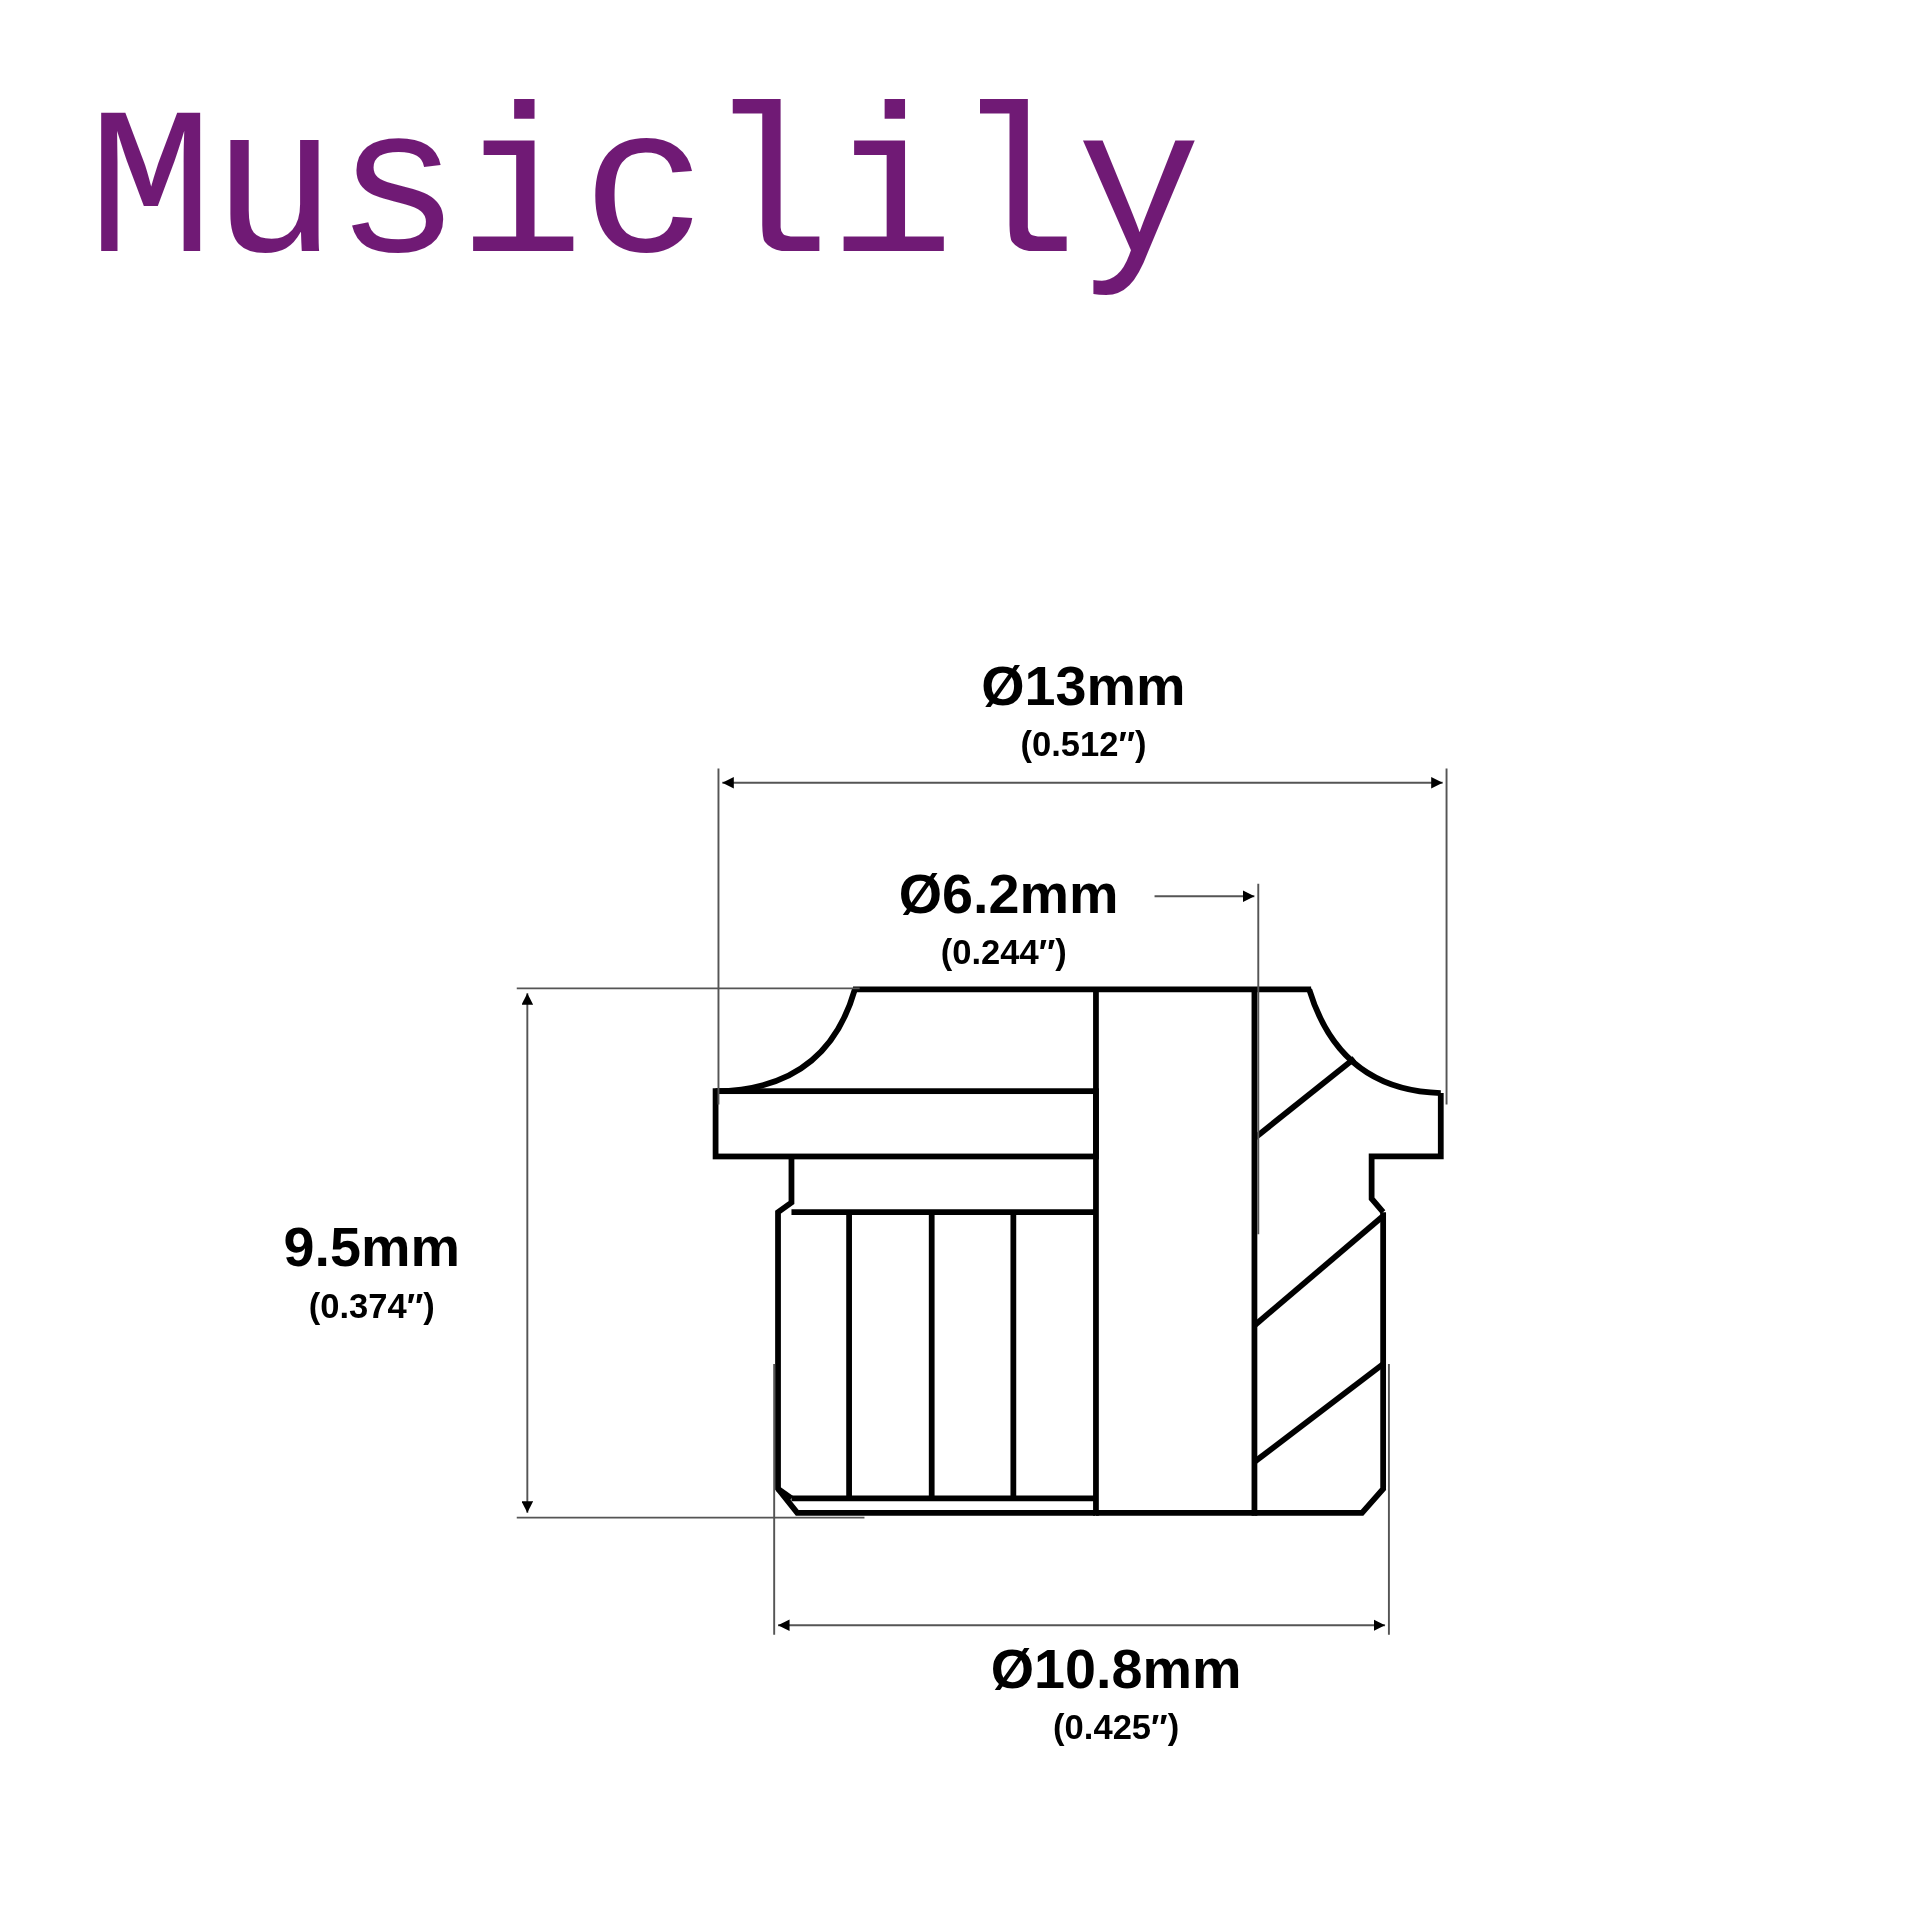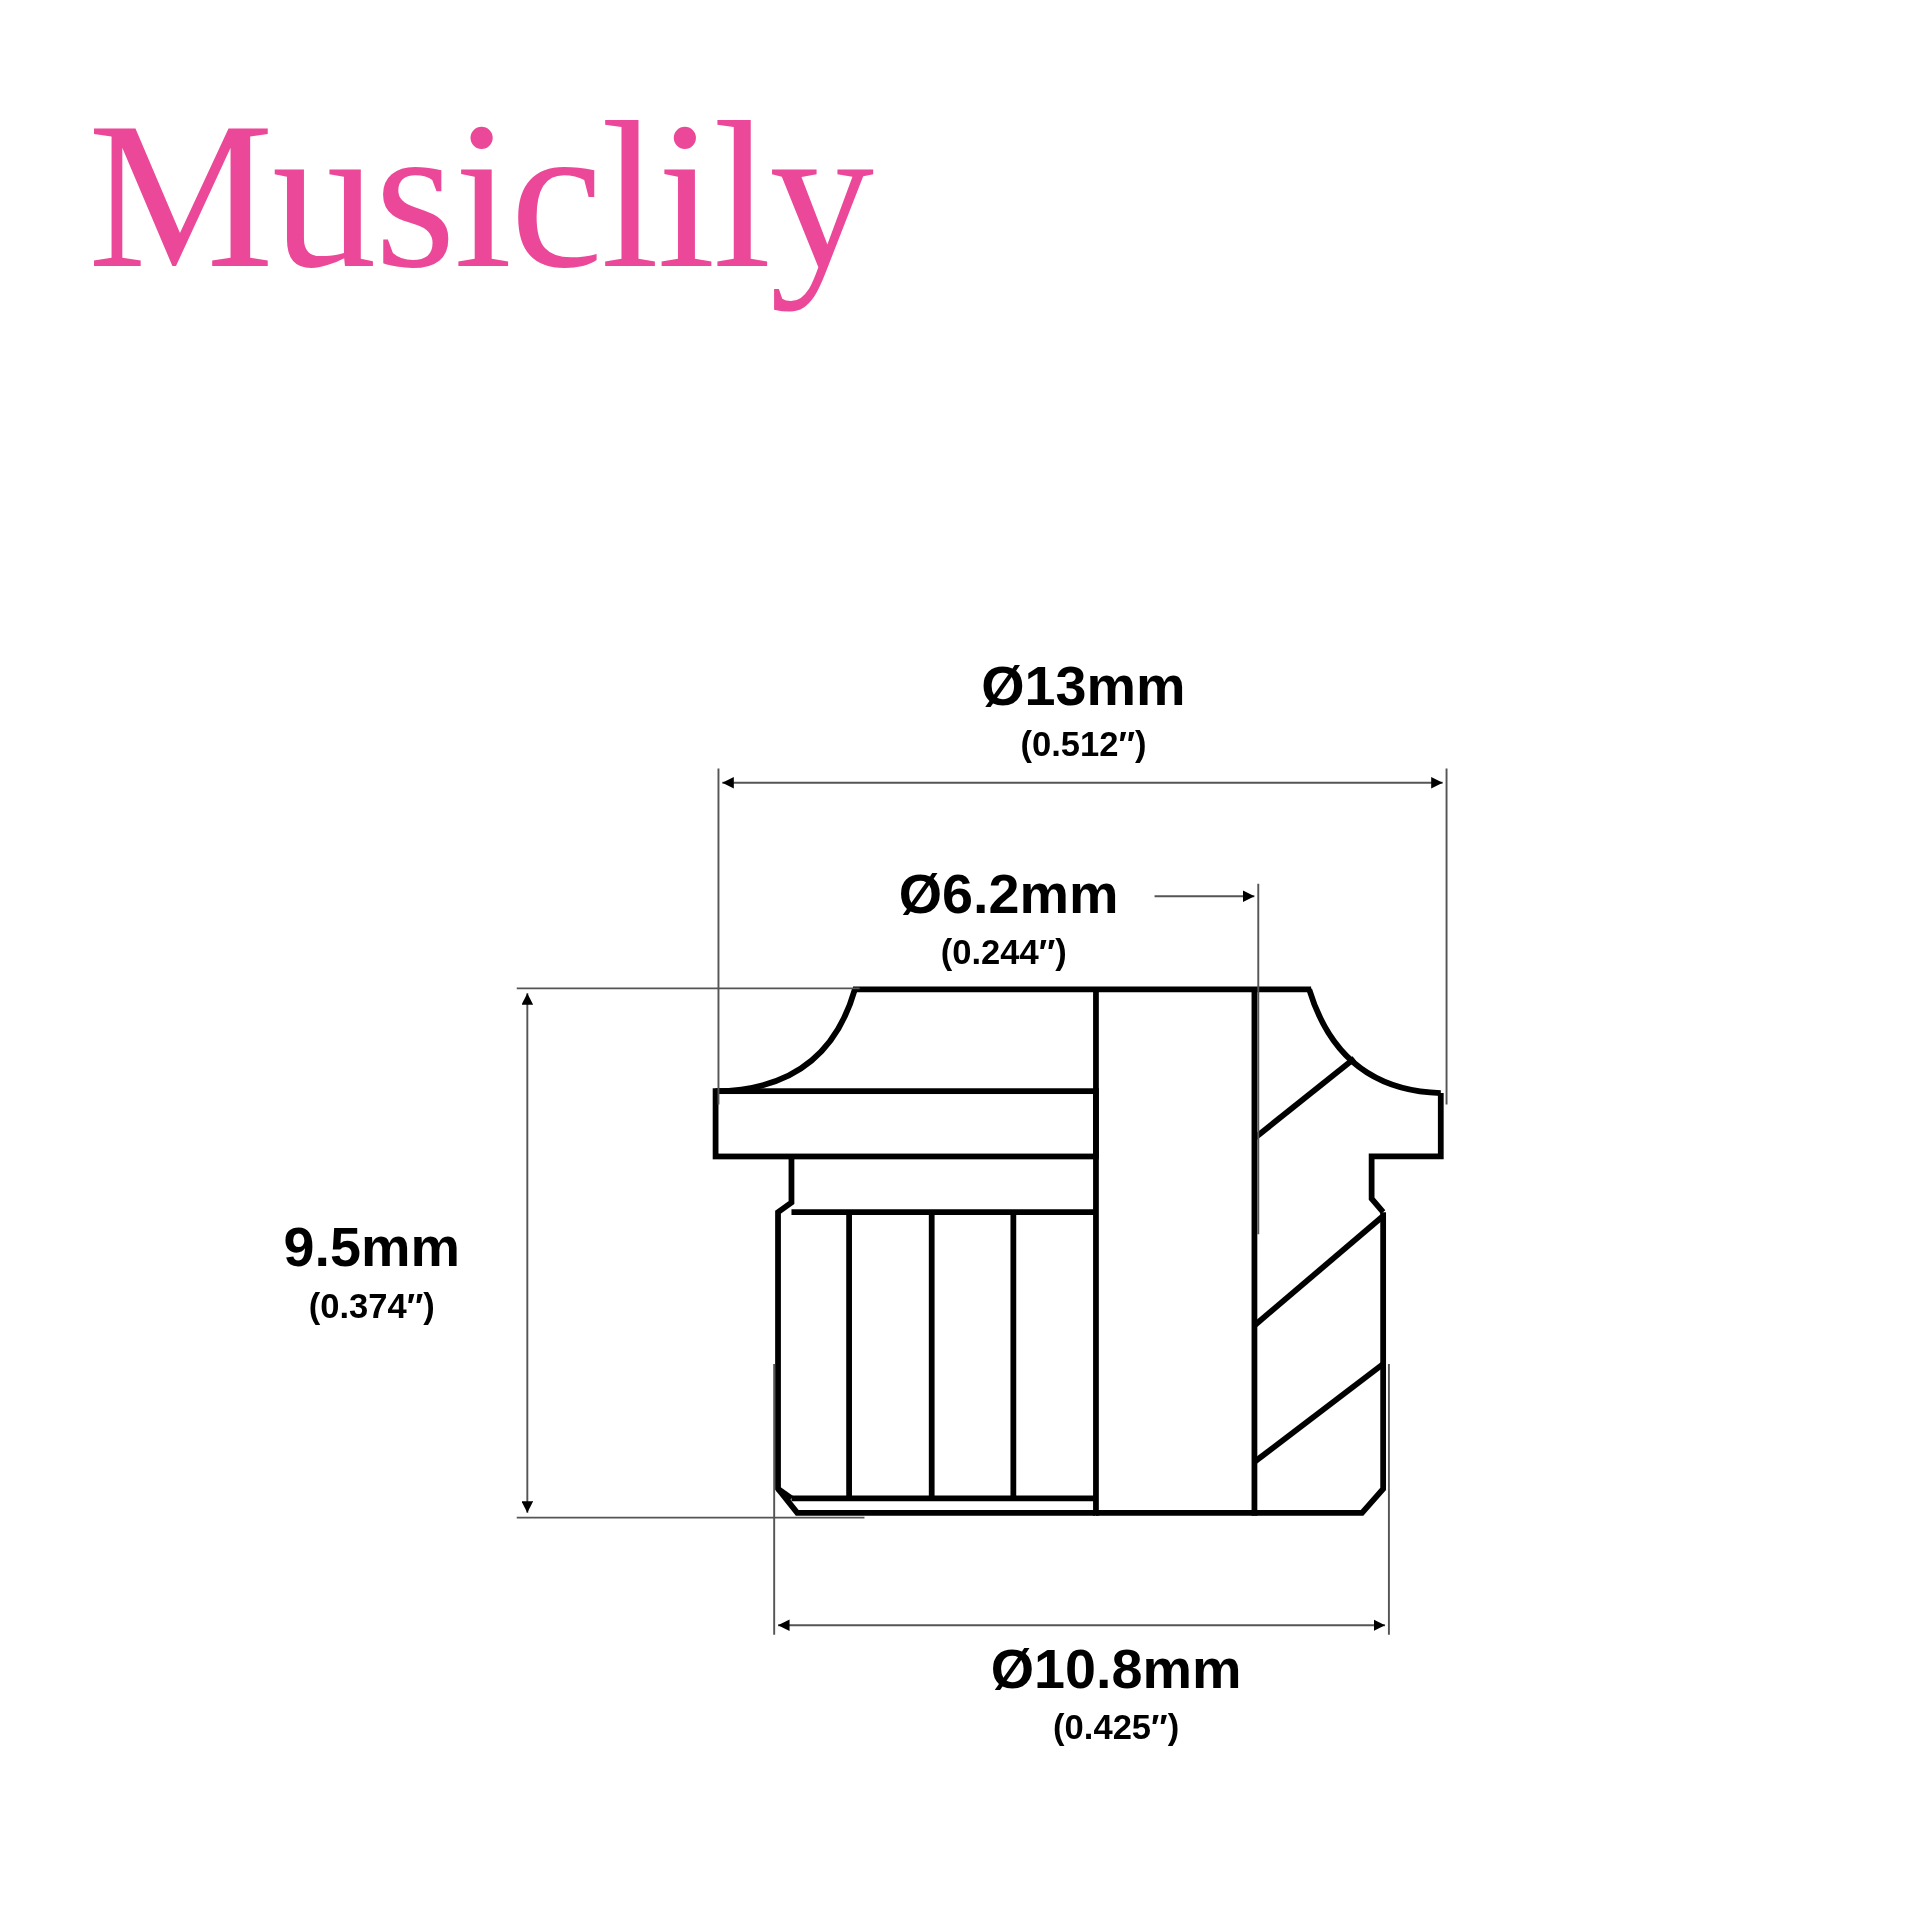--- a/index.html
+++ b/index.html
@@ -1,20 +1,20 @@
 <!DOCTYPE html>
 <html><head>
   <meta charset="utf-8">
   <style>
     html, body { margin: 0; padding: 0; background: #ffffff; }
     body { width: 1922px; height: 1922px; position: relative; overflow: hidden; }
     .brand {
       position: absolute; left: 88px; top: 91px;
-      font-family: Liberation Serif, serif;
-      font-size: 209px; font-weight: 400; color: #ec4899; line-height: 1;
+      font-family: Liberation Mono, monospace;
+      font-size: 209px; font-weight: 400; color: #701a75; line-height: 1;
       letter-spacing: -1.9px;
     }
     svg.drawing { position: absolute; left: 0; top: 0; }
     .dim-main { font-family: "Liberation Sans", sans-serif; font-weight: 700; fill: #000; }
     .dim-sub { font-family: "Liberation Sans", sans-serif; font-weight: 700; fill: #000; }
   </style>
 </head>
 <body>
 
 <div class="brand">Musiclily</div>

